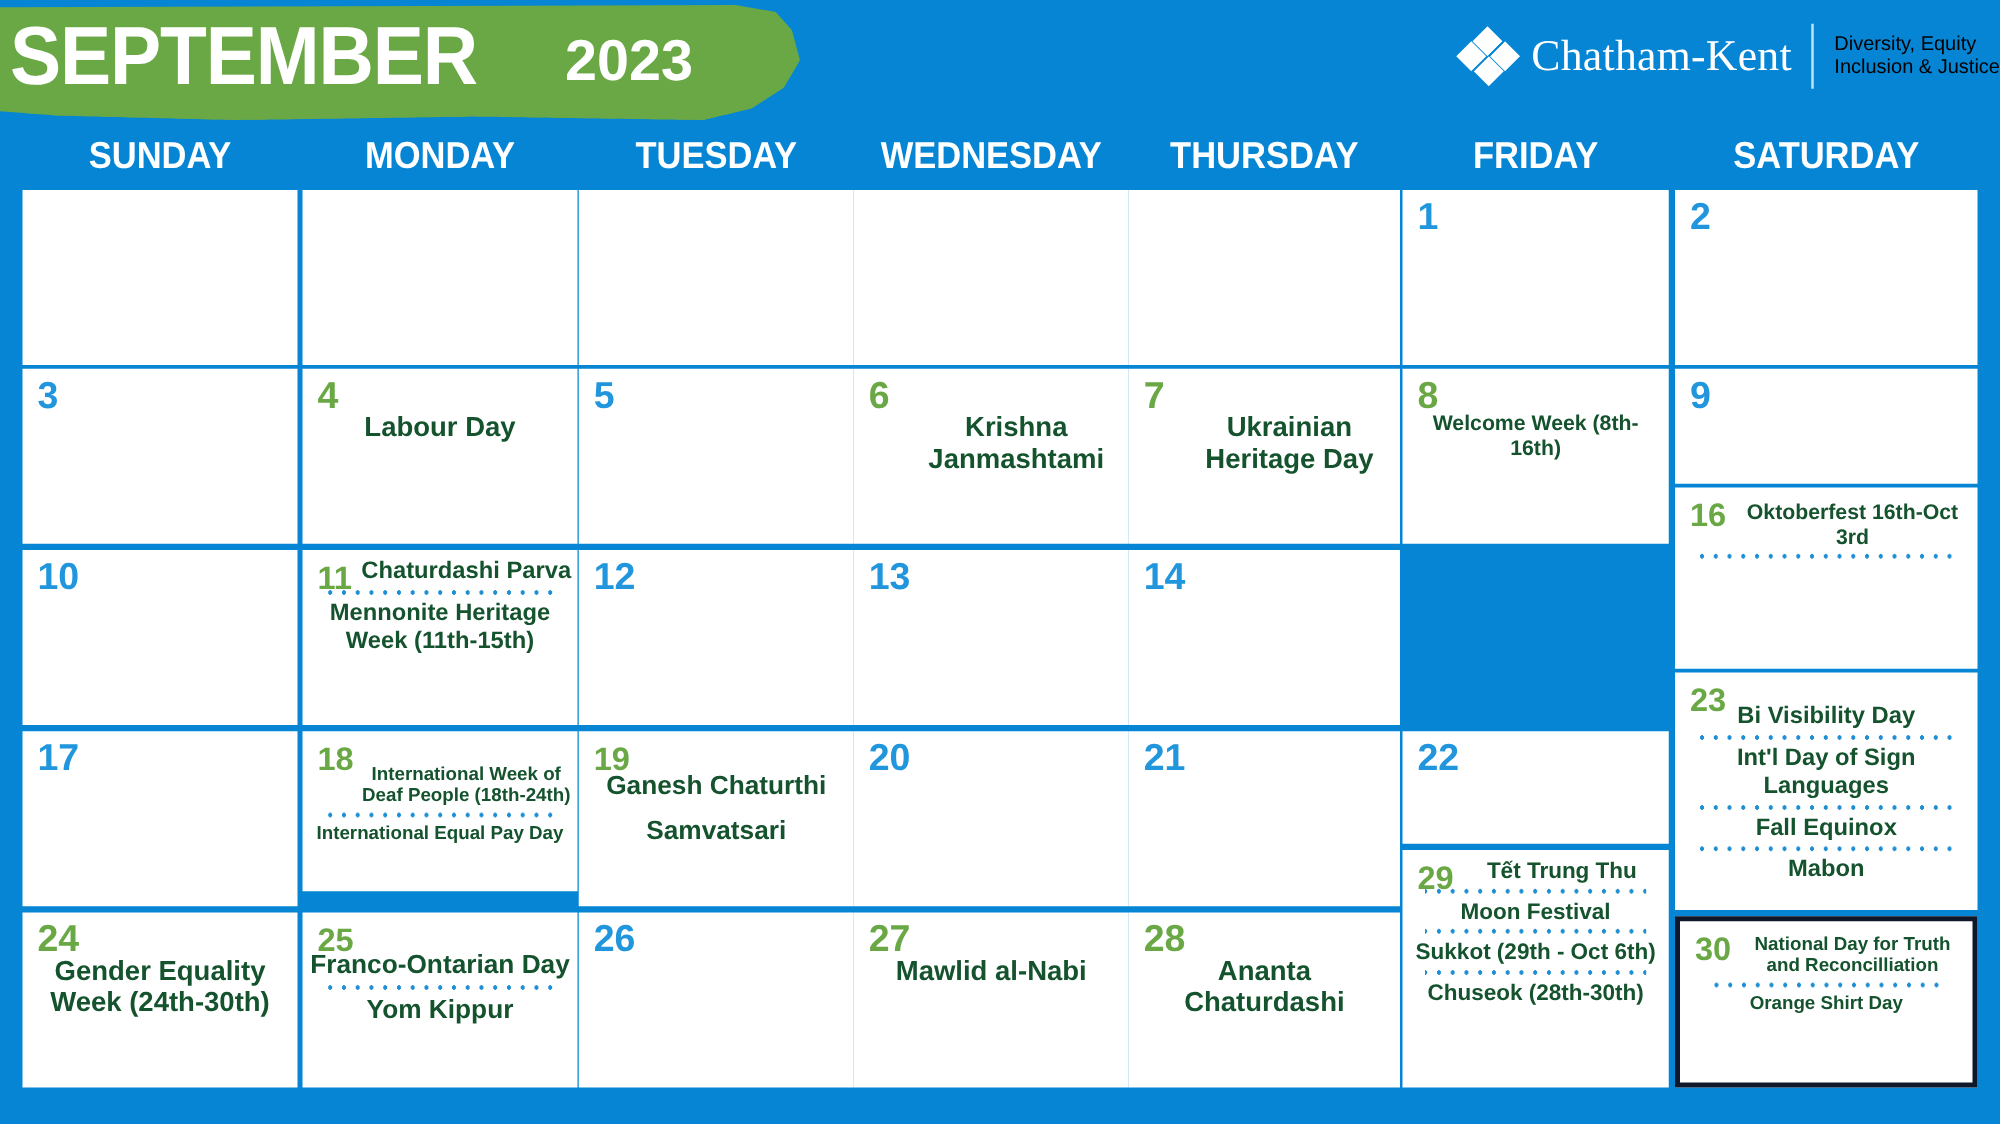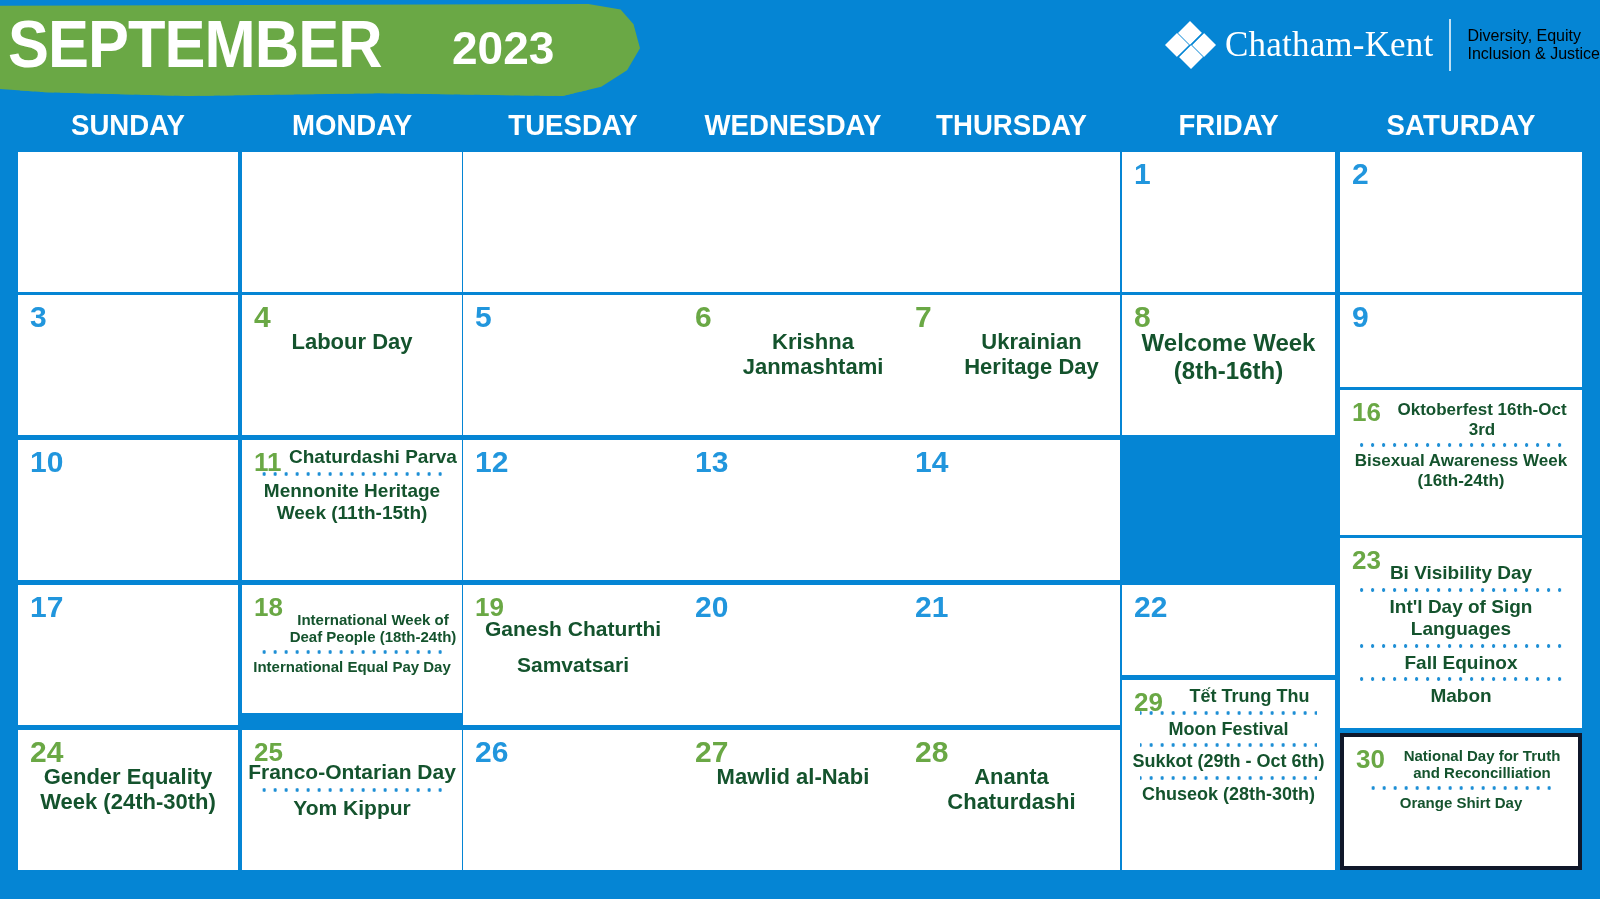--- a/index.html
+++ b/index.html
@@ -154,21 +154,21 @@
       </div>
     </div>
     <div class="cell" style="left: 903px; top: 147px; width: 217px; height: 140px;">
       <div class="daynum ev">7</div>
       <div class="events" style="font-size: 22px; top: 34px;">
         <div class="ev-line" style="padding-left: 40px;">Ukrainian Heritage Day</div>
       </div>
     </div>
     <div class="cell" style="left: 1122px; top: 147px; width: 213px; height: 140px;">
       <div class="daynum ev">8</div>
-      <div class="events" style="font-size: 24px; top: 34px;">
+      <div class="events" style="font-size: 17px; top: 34px;">
         <div class="ev-line">Welcome Week (8th-16th)</div>
       </div>
     </div>
     <div class="cell" style="left: 1340px; top: 147px; width: 242px; height: 92px;">
       <div class="daynum">9</div>
     </div>
     <div class="cell" style="left: 18px; top: 292px; width: 220px; height: 140px;">
       <div class="daynum">10</div>
     </div>
     <div class="cell" style="left: 242px; top: 292px; width: 220px; height: 140px;">
@@ -186,21 +186,20 @@
       <div class="daynum">13</div>
     </div>
     <div class="cell" style="left: 903px; top: 292px; width: 217px; height: 140px;">
       <div class="daynum">14</div>
     </div>
     <div class="cell" style="left: 1340px; top: 242px; width: 242px; height: 145px;">
       <div class="daynum ev sm">16</div>
       <div class="events" style="font-size: 17px; top: 10px;">
         <div class="ev-line" style="padding-left: 42px;">Oktoberfest 16th-Oct 3rd</div>
         <div class="sep"></div>
-        <div class="ev-line">Bisexual Awareness Week (16th-24th)</div>
       </div>
     </div>
     <div class="cell" style="left: 18px; top: 437px; width: 220px; height: 140px;">
       <div class="daynum">17</div>
     </div>
     <div class="cell" style="left: 242px; top: 437px; width: 220px; height: 128px;">
       <div class="daynum ev sm">18</div>
       <div class="events" style="font-size: 15px; top: 26px;">
         <div class="ev-line" style="padding-left: 42px;">International Week of Deaf People (18th-24th)</div>
         <div class="sep"></div>

